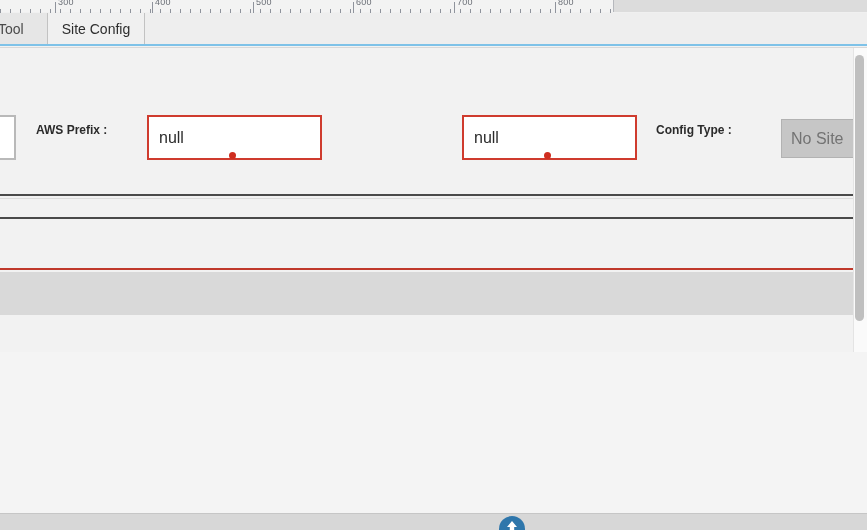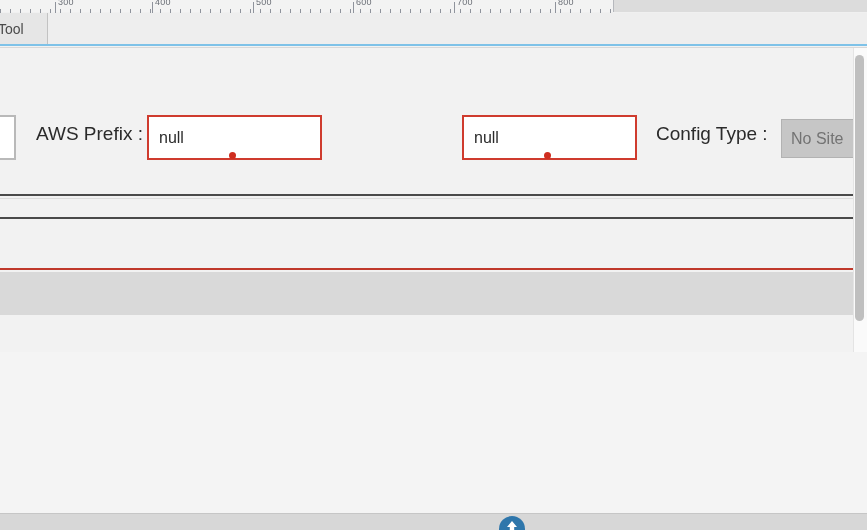--- a/index.html
+++ b/index.html
@@ -115,22 +115,22 @@
   }
 
   
   #form-row {
     position: absolute;
     left: 0; top: 58px;
     width: 867px; height: 72px;
   }
   .field-label {
     position: absolute;
-    font-size: 19px;
-    font-weight: normal;
+    font-size: 12px;
+    font-weight: bold;
     color: #2b2b2b;
     white-space: nowrap;
     top: 17px;
   }
   .text-input {
     position: absolute;
     box-sizing: border-box;
     background: #ffffff;
     font-size: 16px;
     color: #2b2b2b;
@@ -319,20 +319,23 @@
       <div class="rlabel" style="left: 457px;">700</div>
       <div class="rlabel" style="left: 558px;">800</div>
     </div>
 </div>
 
 <div id="tabbar">
   <div id="tab-rest"></div>
   <div class="tab" id="tab-0" style="left:-36px; width:84px;">
     <span>y Tool</span>
   </div>
+  <div class="tab active" id="tab-1" style="left:48px; width:97px;">
+    <span>Site Config</span>
+  </div>
 </div>
 
 <div id="panel">
 
   <div id="form-row">
 
     <div class="text-input plain" style="left:-22px; top:9px; width:38px; height:45px;">
       <span></span>
     </div>
 

